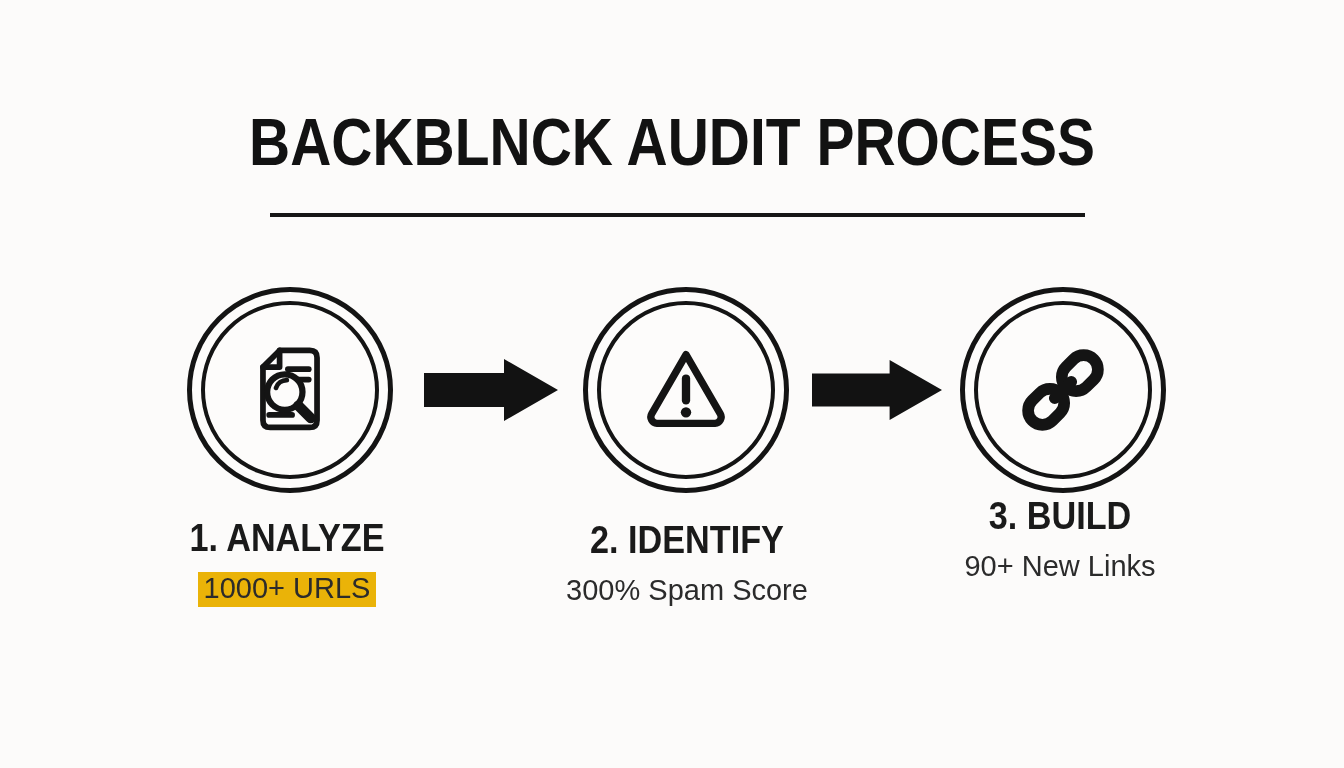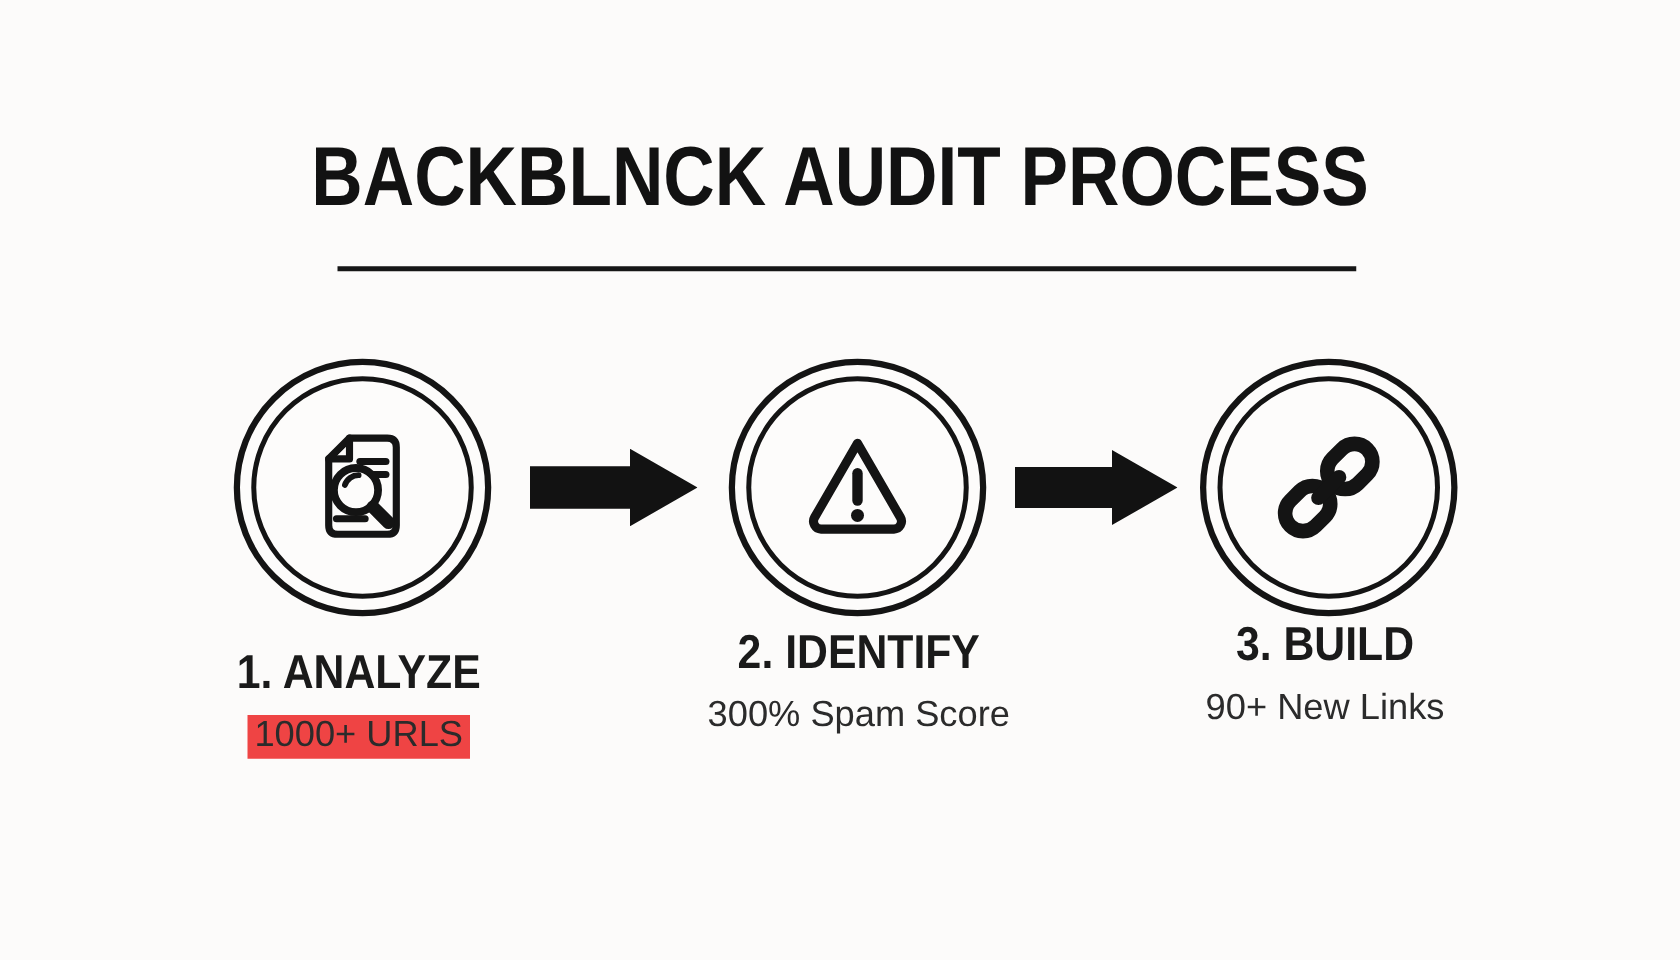--- a/index.html
+++ b/index.html
@@ -77,21 +77,21 @@
   }
   .arrow-1 { left: 424px; }
   .arrow-2 { left: 812px; }
   
   .step-label-group {
     position: absolute;
     width: 320px;
     text-align: center;
   }
   .group-1 { left: 127px; top: 518px; }
-  .group-2 { left: 527px; top: 502px; }
+  .group-2 { left: 527px; top: 520px; }
   .group-3 { left: 900px; top: 496px; }
   .step-label {
     margin: 0;
     font-size: 38px;
     line-height: 40px;
     font-weight: 700;
     color: #1a1a1a;
     transform: scaleX(0.9);
     transform-origin: 50% 50%;
     white-space: nowrap;
@@ -102,21 +102,21 @@
     line-height: 33px;
     font-weight: 400;
     color: #2b2b2b;
     white-space: nowrap;
   }
   .step-sub .sub-text {
     display: inline-block;
     padding: 0 6px 2px 6px;
   }
   .step-sub .sub-text.highlighted {
-    background: #ef4444;
+    background: #eab308;
   }
 </style>
 </head>
 <body>
 
 <div class="stage">
 
   <h1 class="title">BACKBLNCK AUDIT PROCESS</h1>
   <div class="title-rule"></div>
 

